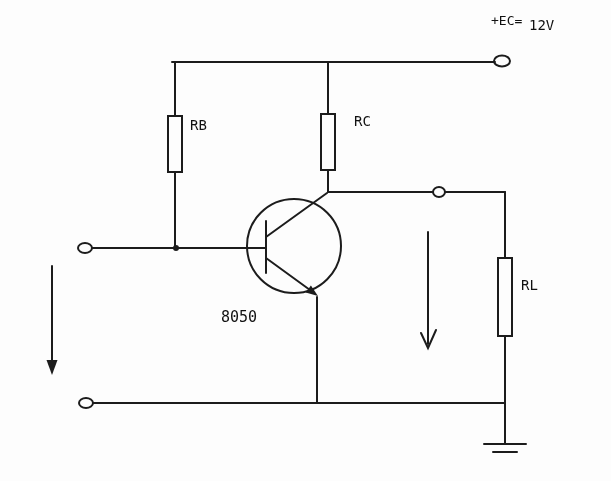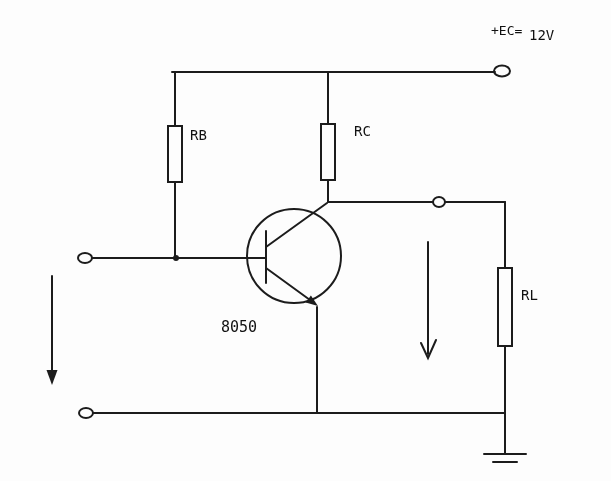--- a/index.html
+++ b/index.html
@@ -10,21 +10,20 @@
     width: 611px;
     height: 481px;
     background: var(--bg, #fdfdfd);
     font-family: "DejaVu Sans Mono", "Liberation Mono", monospace;
     overflow: hidden;
   }
   .canvas {
     position: relative;
     width: 611px;
     height: 430px;
-    margin-top: 10px;
   }
   svg { display: block; }
   .wire {
     stroke: var(--line, #1c1c1c);
     stroke-width: 2;
     fill: none;
     stroke-linecap: round;
   }
   .comp {
     stroke: var(--line, #1c1c1c);

